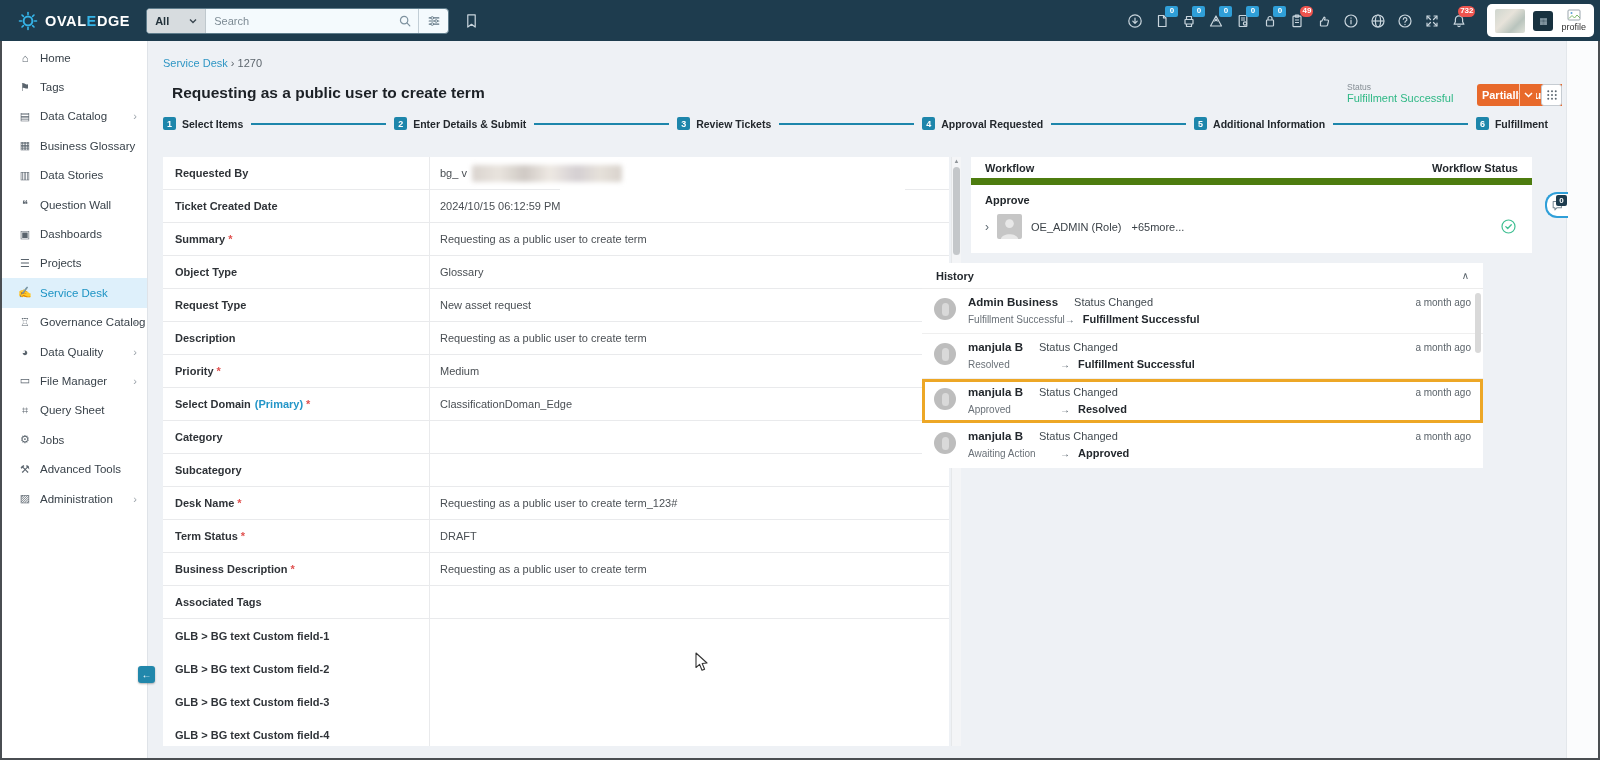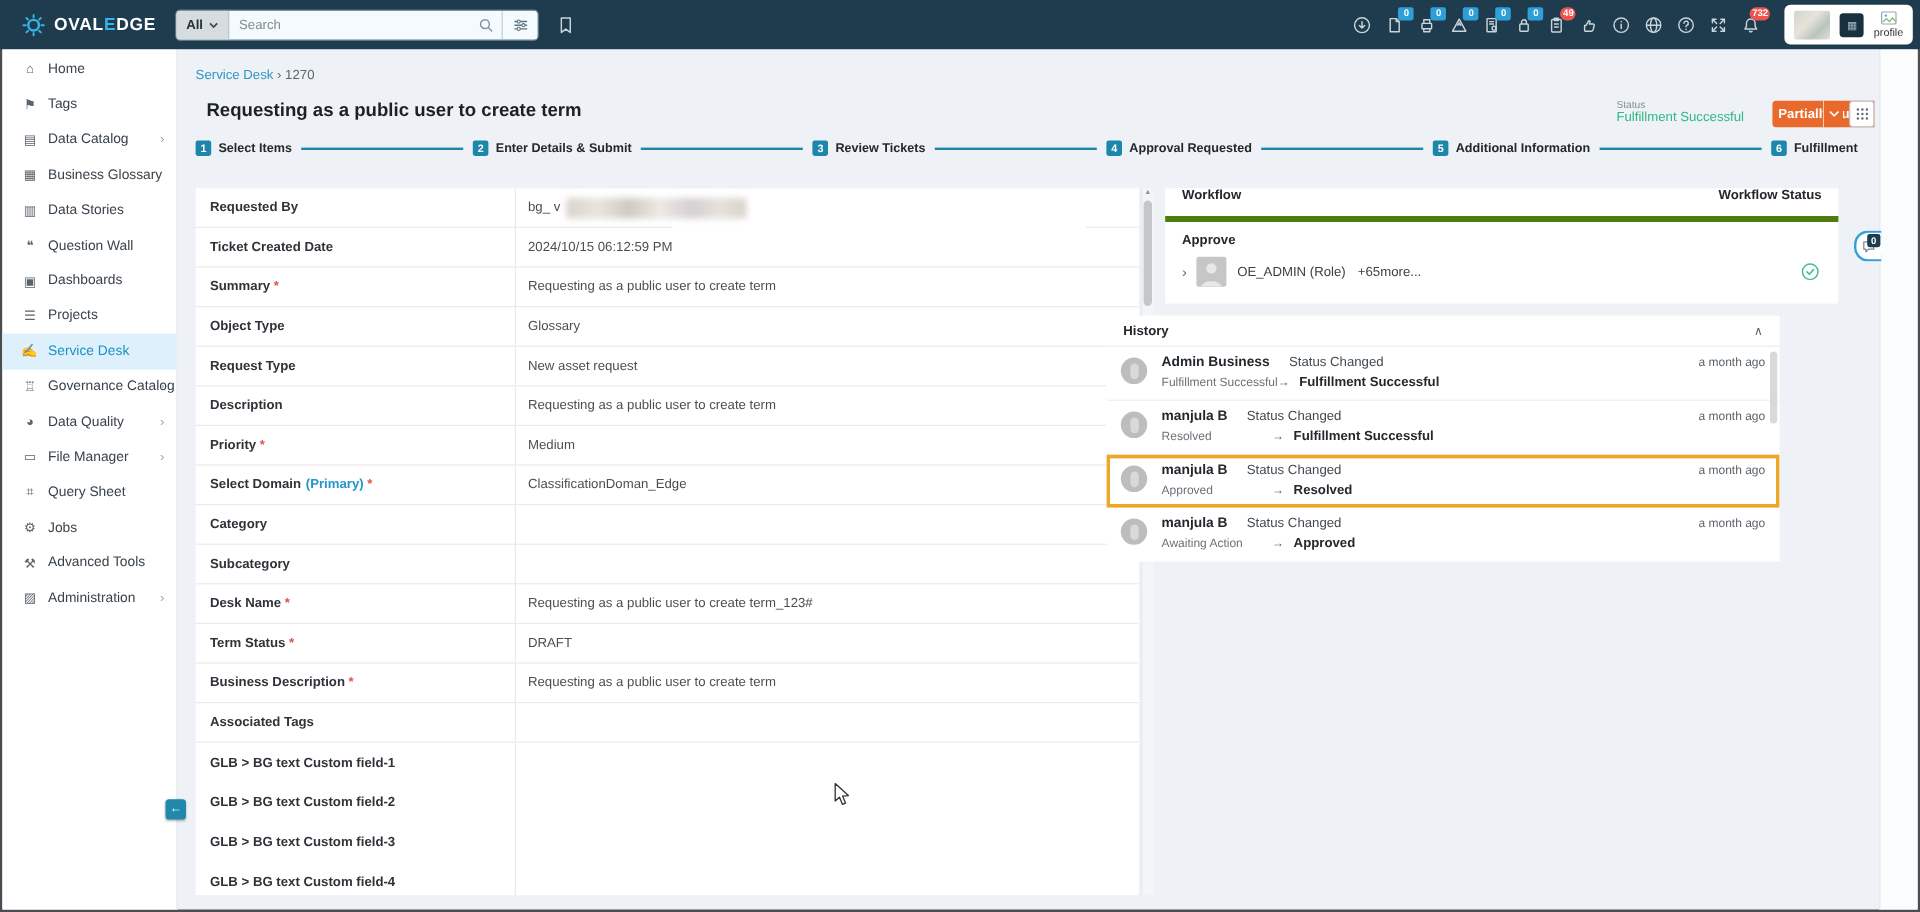--- a/index.html
+++ b/index.html
@@ -5,21 +5,21 @@
   * { box-sizing: border-box; margin: 0; padding: 0; }
   body { width: 1600px; height: 760px; font-family: "Liberation Sans", sans-serif; background:#fff; overflow:hidden; }
   .frame { position:relative; width:1600px; height:760px; background:#eef1f5; box-shadow: inset 0 0 0 2px #4a4e52; overflow:hidden; }
 
   
   .topbar { position:absolute; left:0; top:0; width:1600px; height:41px; background:#1e3c4e; display:flex; align-items:center; z-index:30; }
   .brand { display:flex; align-items:center; margin-left:18px; cursor:pointer; }
   .brand-text { margin-left:7px; font-size:14.5px; font-weight:bold; color:#fff; letter-spacing:.6px; }
   .brand-text .accent { color:#35b4e8; }
   .searchbox { display:flex; align-items:center; margin-left:16px; width:303px; height:26px; background:#f4fafd; border:1px solid #5f7d8c; border-radius:4px; overflow:hidden; }
-  .scope { display:flex; align-items:center; gap:5px; height:100%; padding:0 8px; background:#d7dcdf; border-right:1px solid #bfc8cd; font-size:11px; font-weight:bold; color:#22313a; cursor:pointer; }
+  .scope { display:flex; align-items:center; gap:20px; height:100%; padding:0 8px; background:#d7dcdf; border-right:1px solid #bfc8cd; font-size:11px; font-weight:bold; color:#22313a; cursor:pointer; }
   .searchbox input { flex:1; border:none; outline:none; background:transparent; font-size:11px; color:#33424c; padding:0 8px; font-family:"Liberation Sans",sans-serif; }
   .searchbox input::placeholder { color:#7d8b94; }
   .mag { margin-right:6px; }
   .filter-seg { display:flex; align-items:center; justify-content:center; width:30px; height:100%; border-left:1px solid #c2ced6; cursor:pointer; }
   .bookmark { margin-left:16px; cursor:pointer; display:flex; }
   .tb-right { margin-left:auto; display:flex; align-items:center; gap:9px; padding-right:6px; }
   .tb-icon { position:relative; width:18px; height:18px; display:flex; align-items:center; justify-content:center; cursor:pointer; }
   .badge { position:absolute; top:-6px; right:-7px; min-width:13px; height:11px; padding:0 2px; display:flex; align-items:center; justify-content:center; font-size:8px; font-weight:bold; color:#fff; line-height:1; }
   .badge:empty { display:none; }
   .badge.blue { background:#2f9fd8; border-radius:2px; }
@@ -71,21 +71,21 @@
             filter: blur(2.5px); }
   .border-gap { position:absolute; left:397px; top:31px; width:345px; height:4px; background:#fff; }
 
   
   .vscroll { position:absolute; left:951px; top:157px; width:10px; height:589px; background:#f4f5f7; border-left:1px solid #e6e8ea; }
   .vscroll .arrow { position:absolute; top:1px; left:0; width:100%; text-align:center; font-size:6px; color:#8e9398; }
   .vscroll .thumb { position:absolute; top:10px; left:1px; width:7px; height:88px; background:#c4c7ca; border-radius:4px; }
 
   
   .wf-card { position:absolute; left:971px; top:157px; width:561px; height:96px; background:#fff; }
-  .card-header { height:28px; display:flex; align-items:flex-start; justify-content:space-between; padding:0 14px; border-bottom:5px solid #4d7c0f; }
+  .card-header { height:28px; display:flex; align-items:center; justify-content:space-between; padding:0 14px; border-bottom:7px solid #4d7c0f; }
   .card-header .h-title { font-size:11px; font-weight:bold; color:#23282d; }
   .wf-stage { margin:9px 0 0 14px; font-size:11px; font-weight:bold; color:#23282d; }
   .wf-row { display:flex; align-items:center; margin:8px 14px 0 14px; }
   .wf-chev { font-size:12px; color:#5e6a73; margin-right:8px; cursor:pointer; }
   .wf-avatar { width:25px; height:25px; background:#c6c6c6; border-radius:2px; overflow:hidden; flex:none; }
   .wf-name { font-size:11px; color:#383f45; margin-left:9px; }
   .wf-more { font-size:11px; color:#383f45; margin-left:10px; cursor:pointer; }
   .wf-check { margin-left:auto; margin-right:2px; display:flex; }
 
   .hist-card { position:absolute; left:922px; top:263px; width:561px; height:205px; background:#fff; overflow:hidden; }

